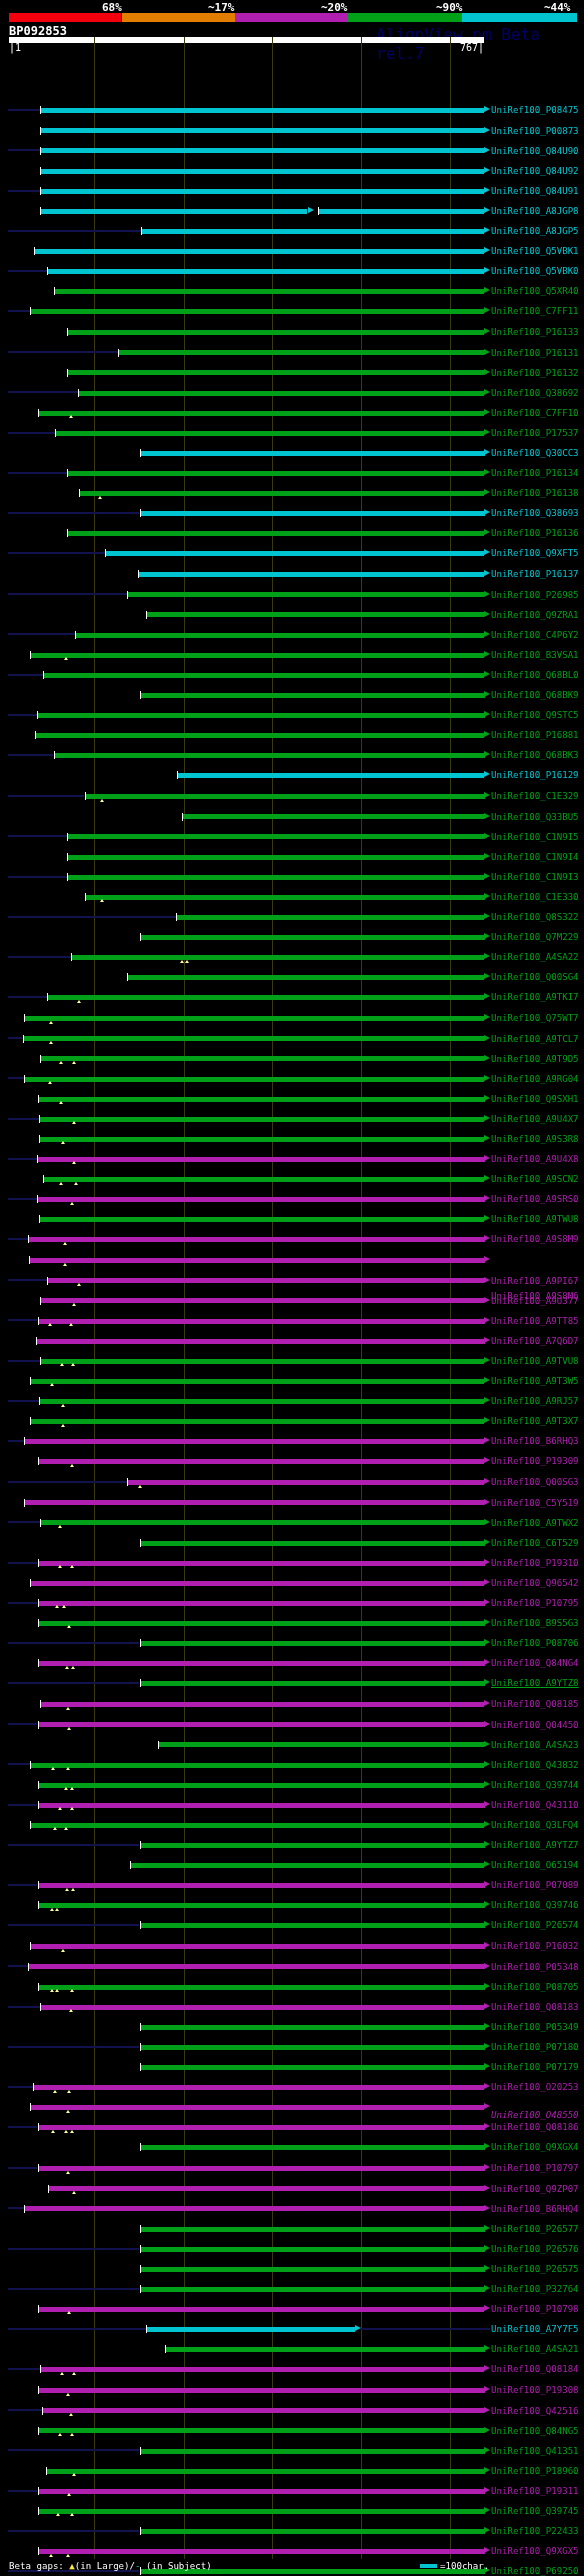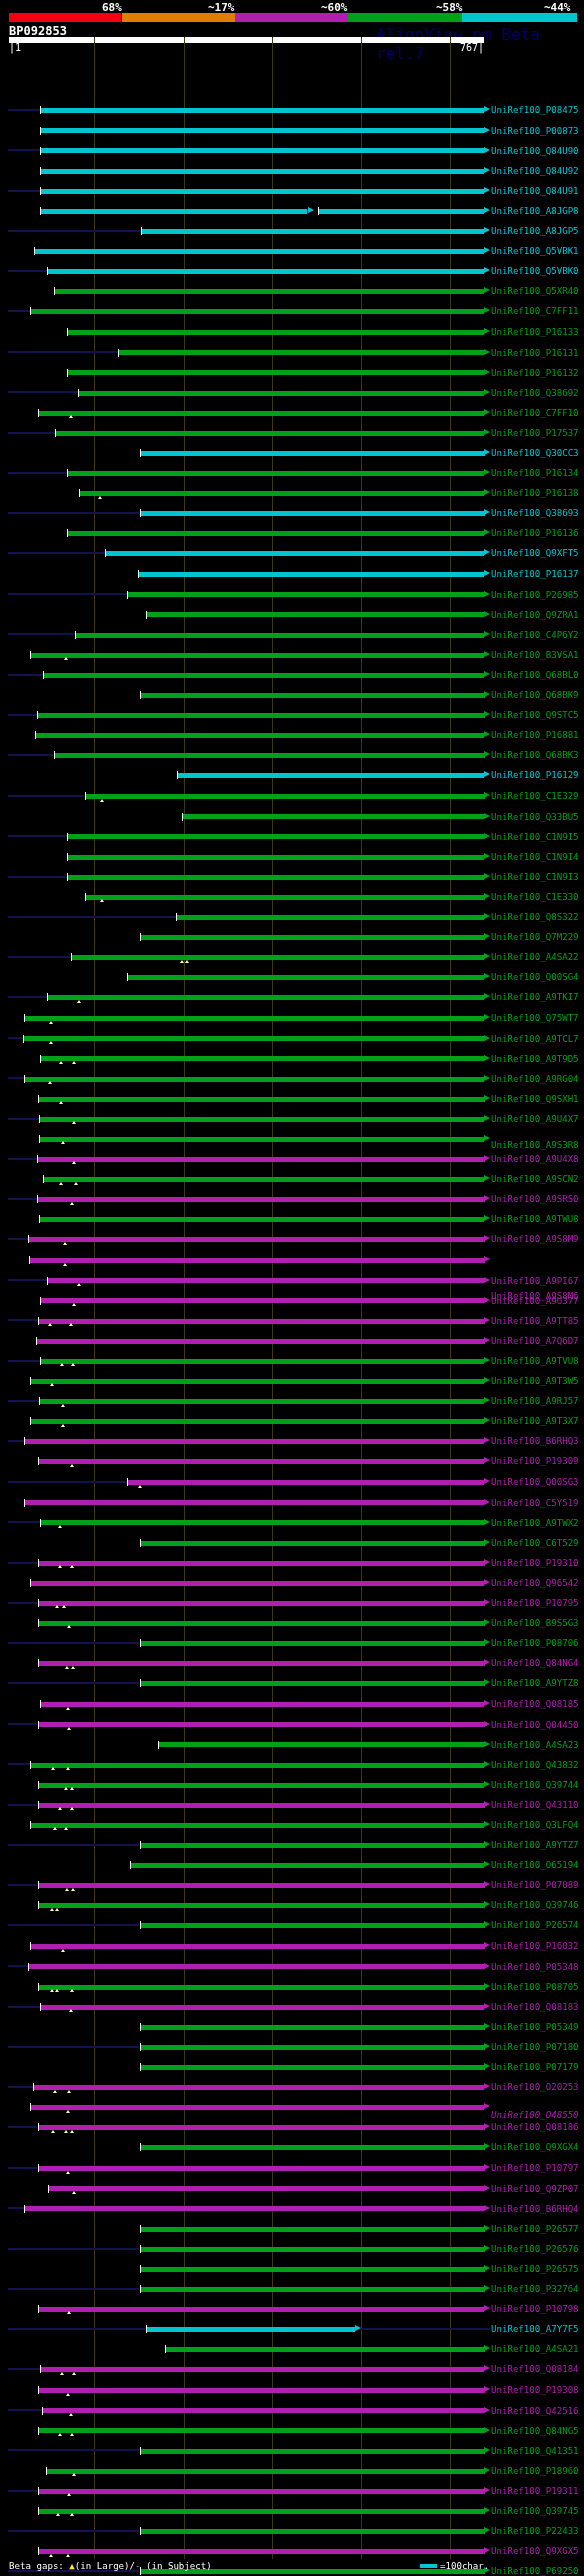--- a/index.html
+++ b/index.html
@@ -28,23 +28,23 @@
 </head>
 <body>
 
 <div id="stage">
   <div id="scale-bar">
       <div class="scale-seg" style="left: 9.1px; width: 112px; background: rgb(242, 0, 14);"></div>
       <div class="scale-label" style="left: 102px;">68%</div>
       <div class="scale-seg" style="left: 122px; width: 113px; background: rgb(226, 125, 0);"></div>
       <div class="scale-label" style="left: 208px;">~17%</div>
       <div class="scale-seg" style="left: 235px; width: 113px; background: rgb(176, 31, 176);"></div>
-      <div class="scale-label" style="left: 321px;">~60%</div>
+      <div class="scale-label" style="left: 321px;">~20%</div>
       <div class="scale-seg" style="left: 348px; width: 114px; background: rgb(0, 160, 24);"></div>
-      <div class="scale-label" style="left: 436px;">~58%</div>
+      <div class="scale-label" style="left: 436px;">~90%</div>
       <div class="scale-seg" style="left: 462px; width: 115px; background: rgb(0, 197, 208);"></div>
       <div class="scale-label" style="left: 544px;">~44%</div>
     </div>
   <div id="title">BP092853</div>
   <div id="app-note">AlignView.pm Beta rel.7</div>
   <div id="ruler-bar"></div>
   <div id="ruler-left">|1</div>
   <div id="ruler-right">767|</div>
   <div id="gridlines">
       <div class="gridline" style="left: 94px;"></div>
@@ -428,21 +428,21 @@
         <div class="tick" style="left: 39px; top: 558px;"></div>
         <div class="arrow" style="left: 484px; top: 558px; border-left: 6.4px solid rgb(0, 160, 24);"></div>
         <div class="mark" style="left: 72px; top: 564px;"></div>
         <div class="hit-label" style="top: 558px; color: rgb(0, 160, 24);">UniRef100_A9U4X7</div>
       </div>
       <div class="abs" style="top: 567px;">
         <div class="bar" style="left: 39px; top: 570px; width: 445px; background: rgb(0, 160, 24);"></div>
         <div class="tick" style="left: 39px; top: 568px;"></div>
         <div class="arrow" style="left: 484px; top: 568px; border-left: 6.4px solid rgb(0, 160, 24);"></div>
         <div class="mark" style="left: 61px; top: 574px;"></div>
-        <div class="hit-label" style="top: 568px; color: rgb(0, 160, 24); margin-top: 6px;">UniRef100_A9S3R8</div>
+        <div class="hit-label" style="top: 568px; color: rgb(0, 160, 24);">UniRef100_A9S3R8</div>
       </div>
       <div class="abs" style="top: 577px;">
         <div class="leader" style="left: 8.2px; top: 581px; width: 28.4px;"></div>
         <div class="leader" style="left: 491px; top: 581px; width: 0px;"></div>
         <div class="bar" style="left: 37px; top: 580px; width: 448px; background: rgb(176, 31, 176);"></div>
         <div class="tick" style="left: 37px; top: 578px;"></div>
         <div class="arrow" style="left: 484px; top: 578px; border-left: 6.4px solid rgb(176, 31, 176);"></div>
         <div class="mark" style="left: 72px; top: 584px;"></div>
         <div class="hit-label" style="top: 578px; color: rgb(176, 31, 176);">UniRef100_A9U4X8</div>
       </div>
@@ -643,21 +643,21 @@
         <div class="mark" style="left: 65px; top: 837px;"></div>
         <div class="mark" style="left: 71px; top: 837px;"></div>
         <div class="hit-label" style="top: 830px; color: rgb(176, 31, 176);">UniRef100_Q84NG4</div>
       </div>
       <div class="abs" style="top: 839px;">
         <div class="leader" style="left: 8.2px; top: 843px; width: 131px;"></div>
         <div class="leader" style="left: 491px; top: 843px; width: 0px;"></div>
         <div class="bar" style="left: 140px; top: 842px; width: 345px; background: rgb(0, 160, 24);"></div>
         <div class="tick" style="left: 140px; top: 840px;"></div>
         <div class="arrow" style="left: 484px; top: 840px; border-left: 6.4px solid rgb(0, 160, 24);"></div>
-        <div class="hit-label" style="top: 840px; color: rgb(0, 160, 24);">UniRef100_A9YTZ8</div>
+        <div class="hit-label" style="top: 840px; color: rgb(0, 160, 24); text-decoration: underline;">UniRef100_A9YTZ8</div>
       </div>
       <div class="abs" style="top: 850px;">
         <div class="bar" style="left: 40px; top: 852px; width: 444px; background: rgb(176, 31, 176);"></div>
         <div class="tick" style="left: 40px; top: 850px;"></div>
         <div class="arrow" style="left: 484px; top: 850px; border-left: 6.4px solid rgb(176, 31, 176);"></div>
         <div class="mark" style="left: 66px; top: 857px;"></div>
         <div class="hit-label" style="top: 850px; color: rgb(176, 31, 176);">UniRef100_Q08185</div>
       </div>
       <div class="abs" style="top: 860px;">
         <div class="leader" style="left: 8.2px; top: 863px; width: 29px;"></div>

